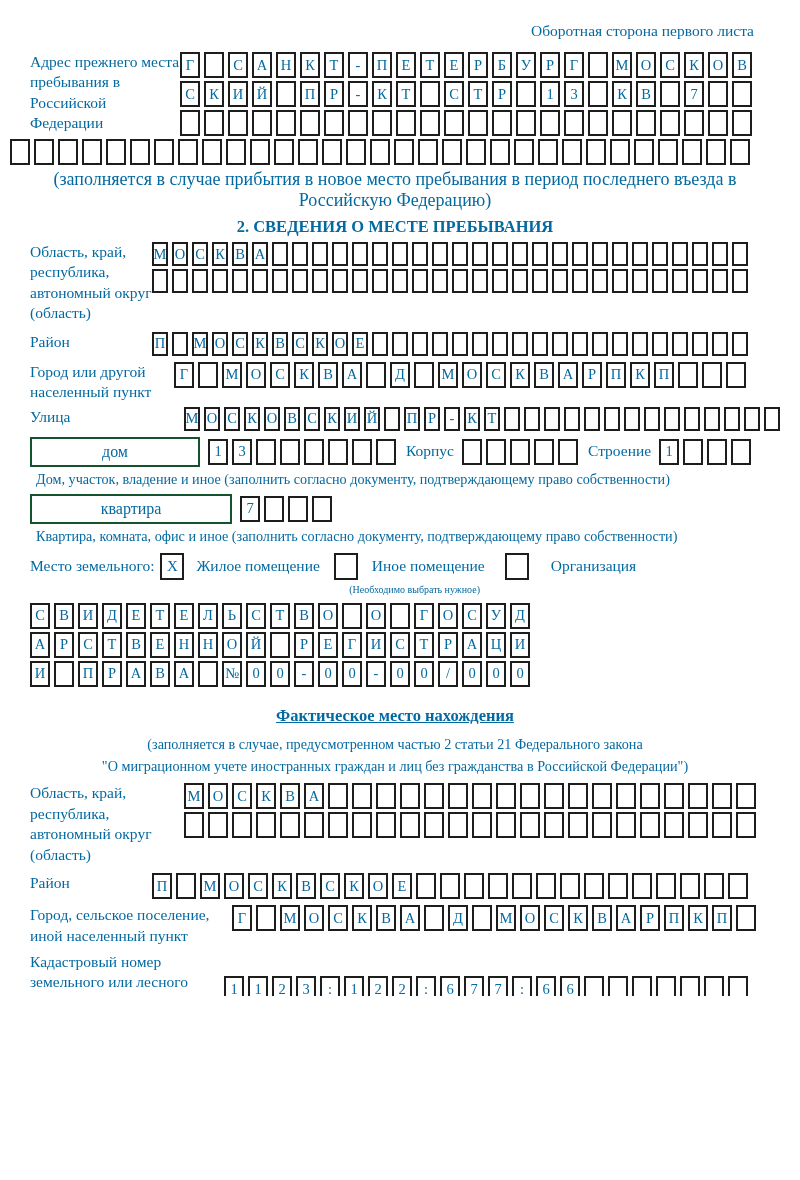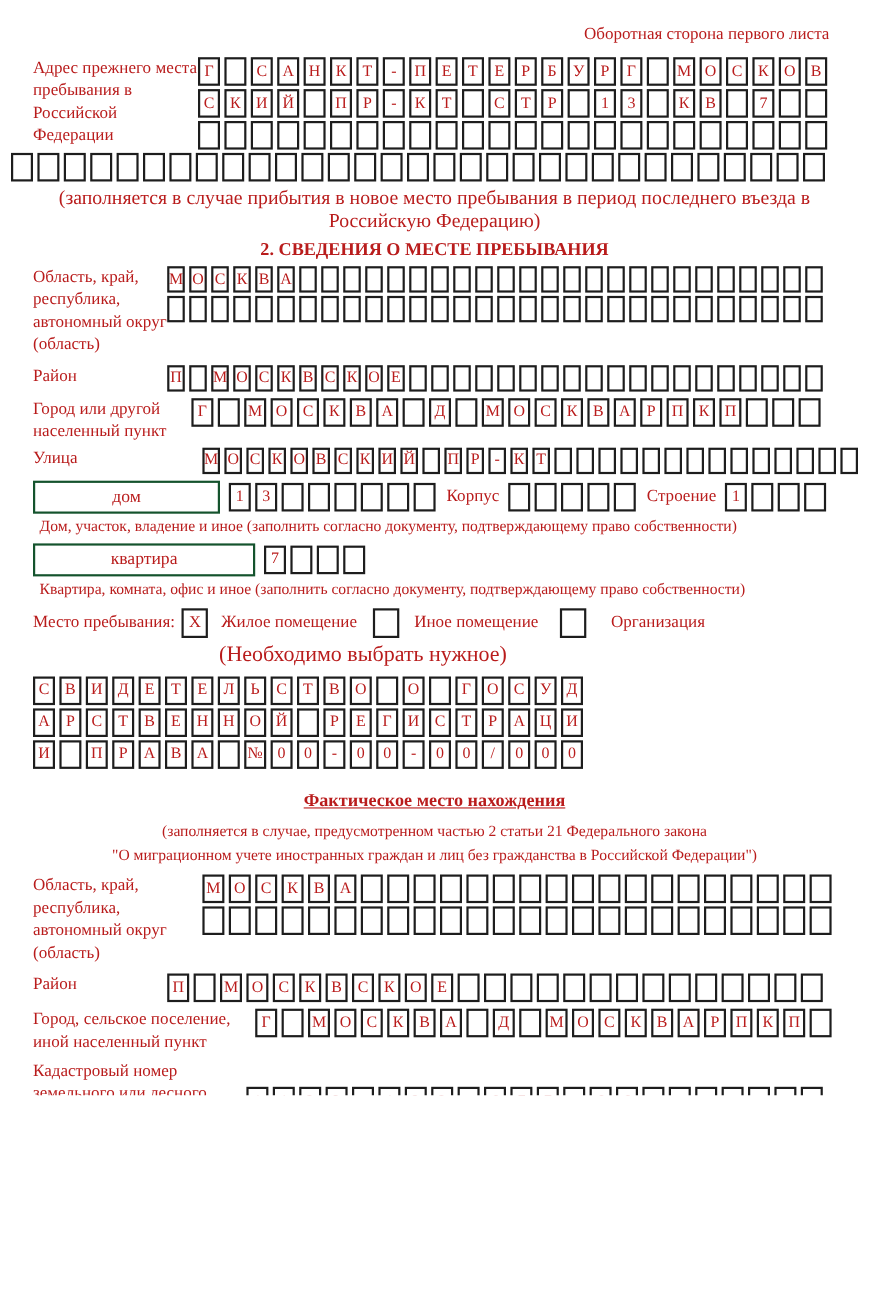--- a/index.html
+++ b/index.html
@@ -1,18 +1,18 @@
 <!DOCTYPE html>
 <html><head>
 <meta charset="utf-8">
 <style>
   html,body{margin:0;padding:0;background:#fff;}
   .sheet{
     width:800px;height:996px;box-sizing:border-box;
-    padding:0 40px 0 30px;background:#fff;color:#b91c1c;
+    padding:0 40px 0 30px;background:#fff;color:#0369a1;
     font-family:"Liberation Serif","DejaVu Serif",serif;overflow:hidden;
   }
   .header-note{padding-top:22px;text-align:right;font-size:15.5px;margin-right:6px;}
   .flex{display:flex;}
   .label{font-size:15.5px;line-height:1.32;}
   .cells{display:flex;}
   .cell{
     box-sizing:border-box;border:2px solid #1d1d1d;background:#fff;flex:0 0 auto;
     display:flex;align-items:center;justify-content:center;font-size:14.5px;
   }
@@ -41,21 +41,21 @@
   .rect-kv{width:202px;margin-right:8px;}
   .house-row .cells{margin-top:2px;}
   .inline-lab{font-size:15.5px;margin:5px 8px 0 6px;flex:0 0 auto;}
   .small-note{font-size:14.2px;margin-top:4px;margin-left:6px;}
   .stay-row{display:flex;align-items:center;margin-top:8px;font-size:15.5px;}
   .checkbox{
     box-sizing:border-box;width:24px;height:27px;border:2px solid #1d1d1d;
     display:flex;align-items:center;justify-content:center;font-size:15px;flex:0 0 auto;
   }
   .cb1{margin:0 12px 0 6px;} .cb2{margin:0 14px 0 14px;} .cb3{margin:0 22px 0 20px;}
-  .choose-note{font-size:20px;margin-top:4px;margin-left:150px;width:300px;text-align:center;}
+  .choose-note{font-size:10px;margin-top:4px;margin-left:150px;width:300px;text-align:right;}
   .doc-block{display:flex;margin-top:8px;}
   .fact-title{font-size:16.5px;font-weight:bold;text-align:center;margin-top:16px;text-decoration:underline;}
   .fact-note{font-size:14.2px;text-align:center;line-height:1.5;}
   .fn1{margin-top:8px;} .fn2{margin-top:1px;}
   .stamp-box{box-sizing:border-box;border:2px solid #1d1d1d;width:364px;height:168px;margin:6px 0 0 368px;background:#fff;}
 </style>
 </head>
 <body>
 
 <div class="sheet">
@@ -389,21 +389,21 @@
     <div class="cells c24">
         <span class="cell">7</span>
         <span class="cell"></span>
         <span class="cell"></span>
         <span class="cell"></span>
       </div>
   </div>
   <div class="small-note">Квартира, комната, офис и иное (заполнить согласно документу, подтверждающему право собственности)</div>
 
   <div class="stay-row">
-    <span>Место пребывания:</span>
+    <span>Место земельного:</span>
     <span class="checkbox cb1">X</span>
     <span>Жилое помещение</span>
     <span class="checkbox cb2"></span>
     <span>Иное помещение</span>
     <span class="checkbox cb3"></span>
     <span>Организация</span>
   </div>
   <div class="choose-note">(Необходимо выбрать нужное)</div>
 
   <div class="doc-block">

